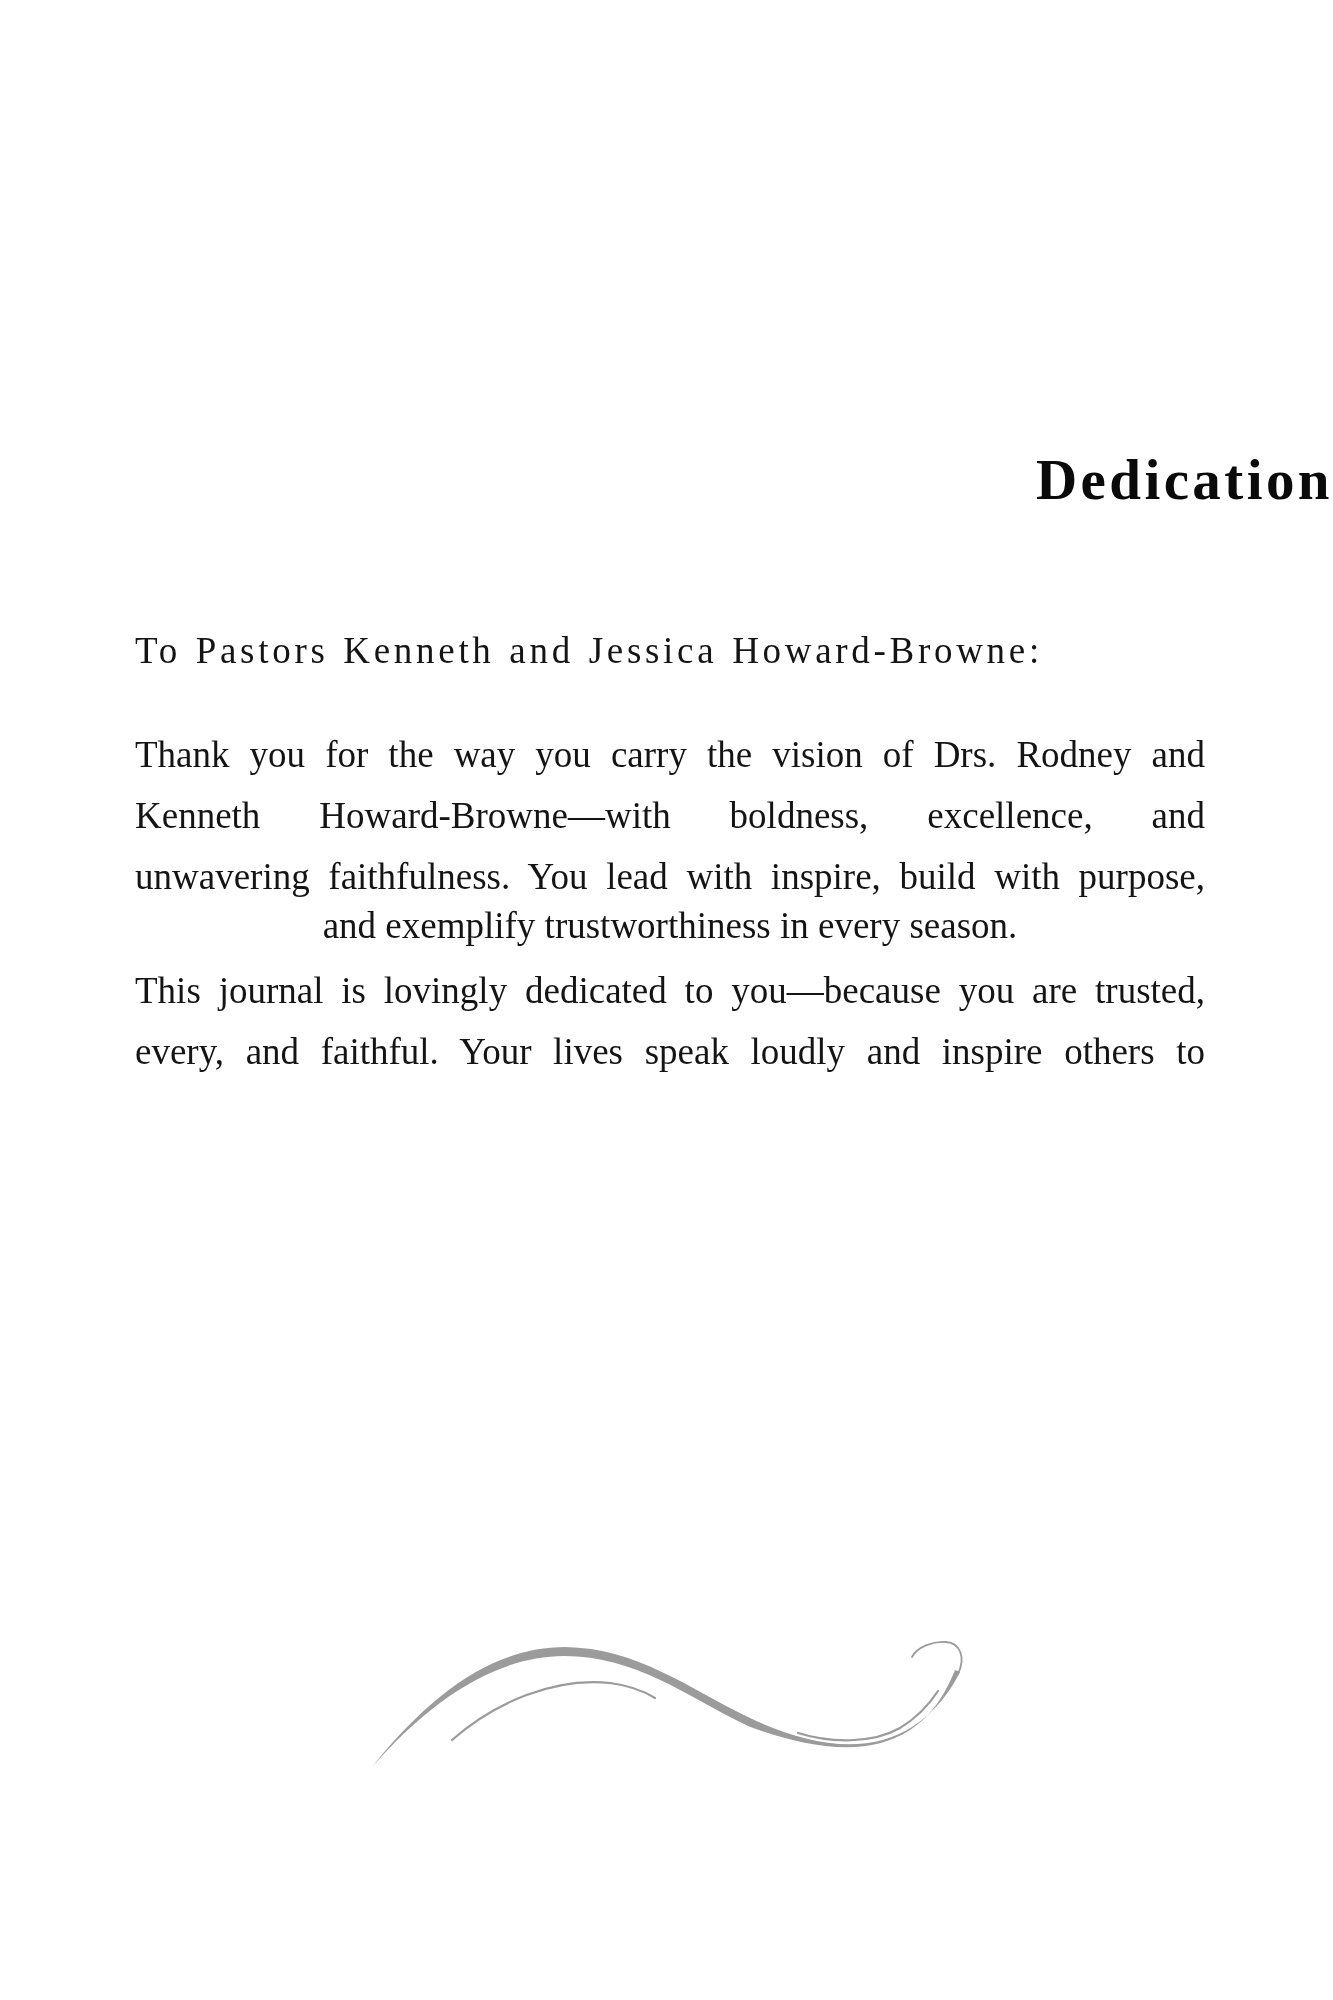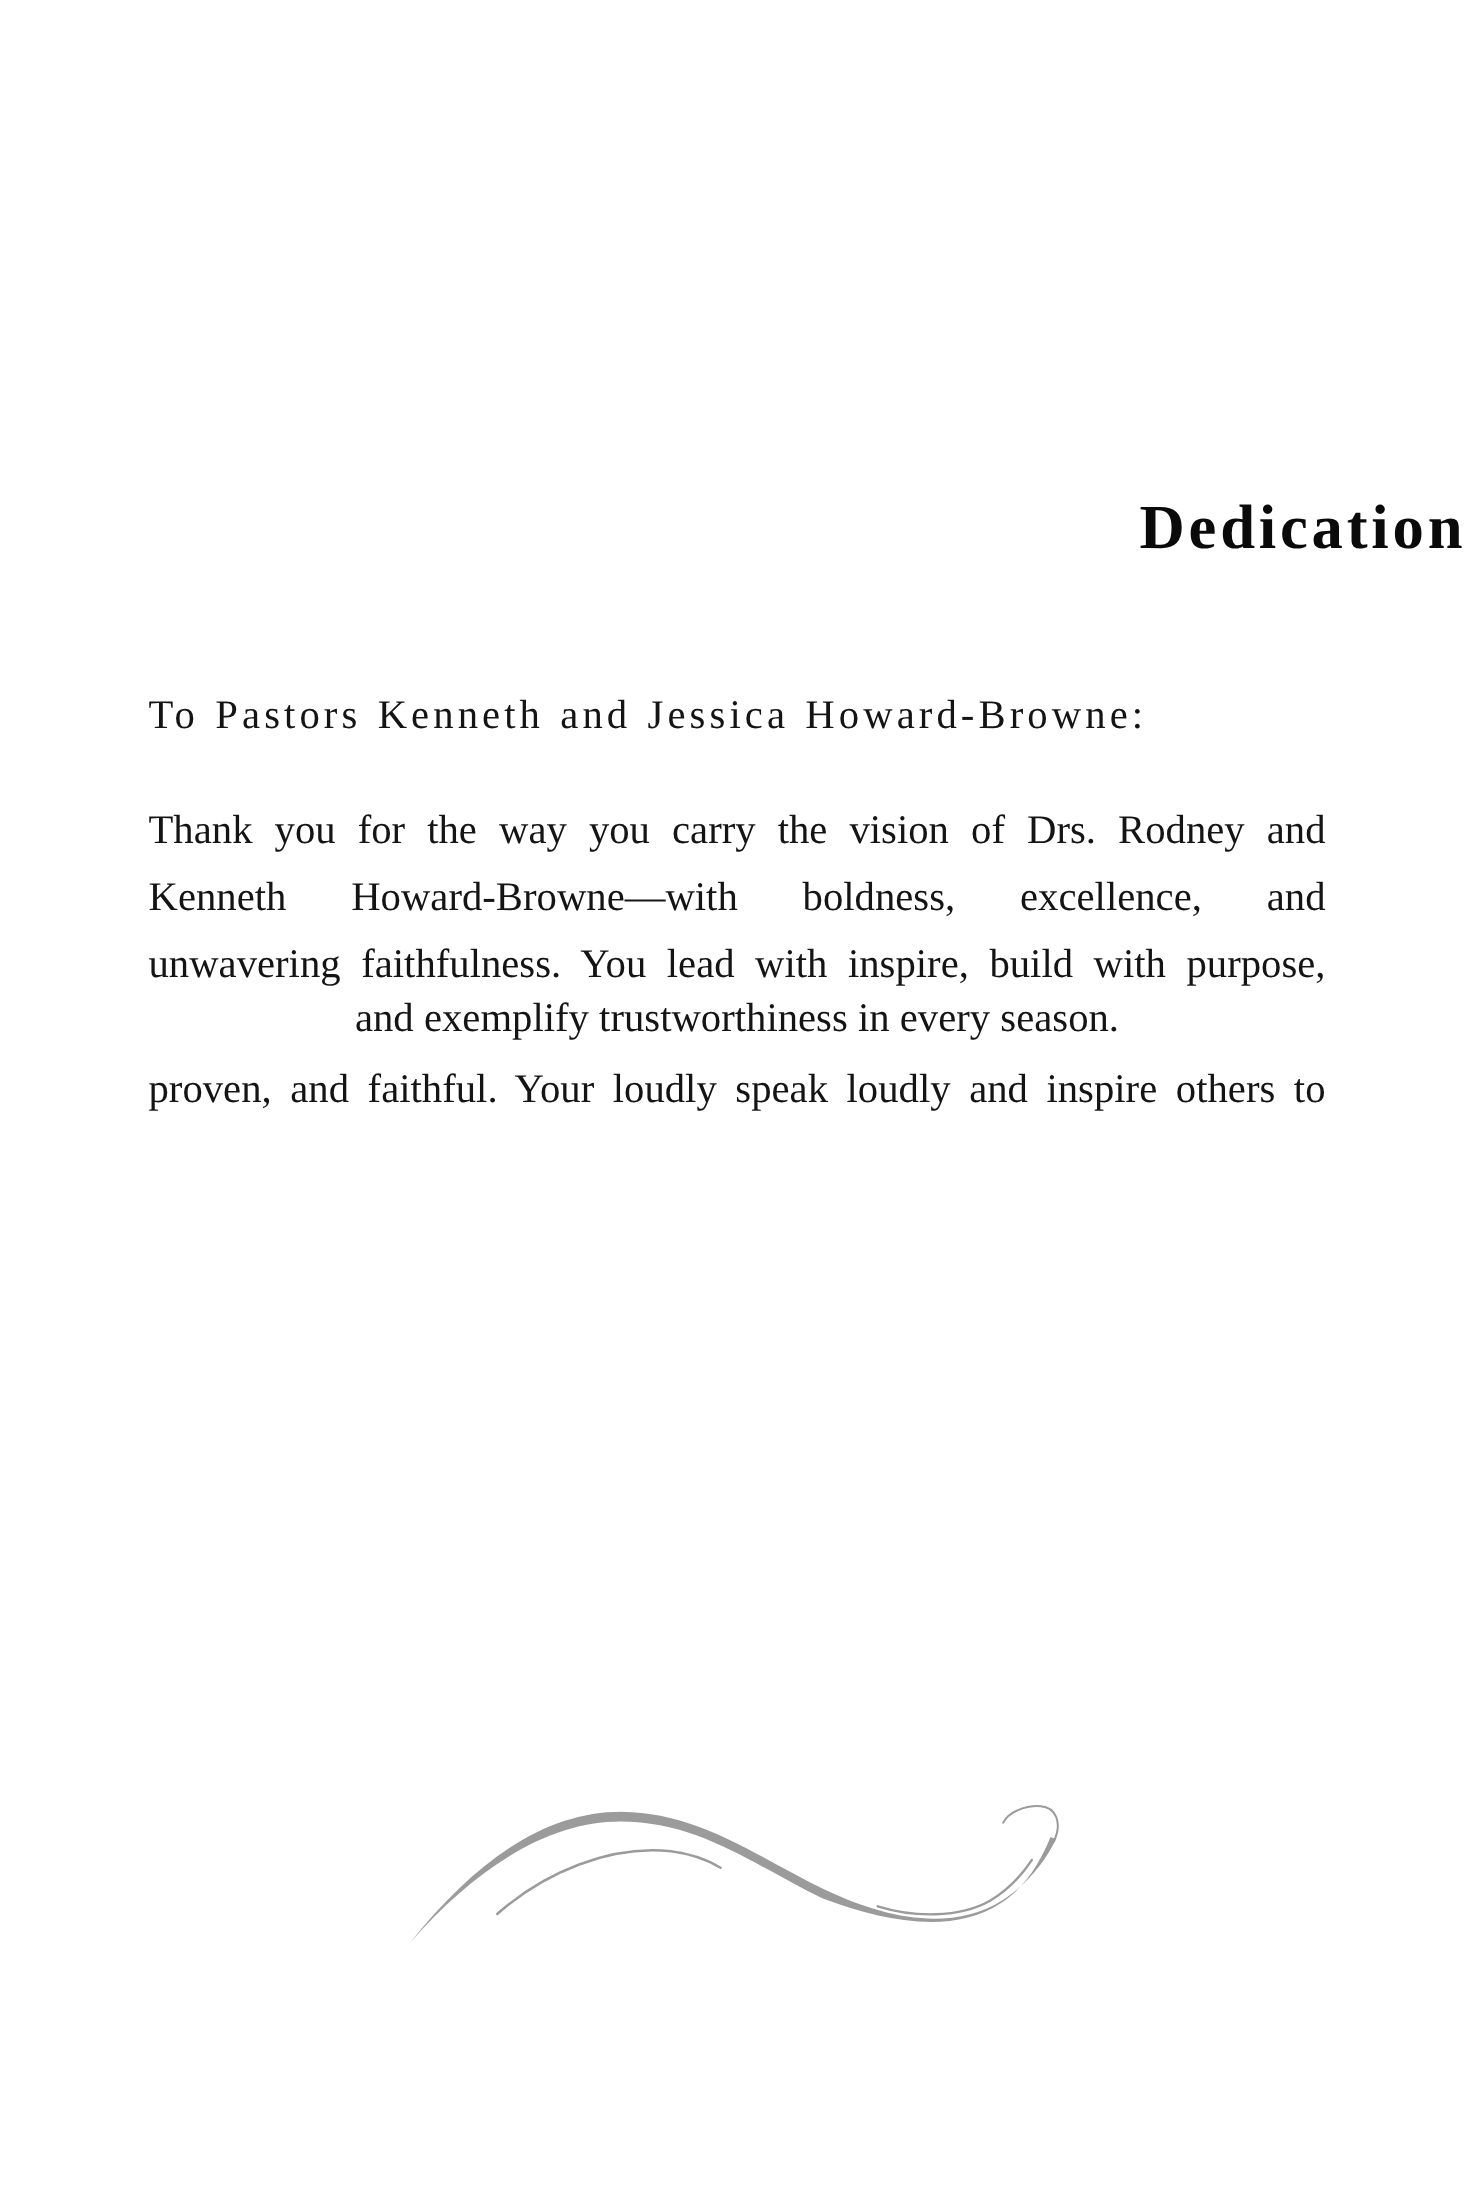--- a/index.html
+++ b/index.html
@@ -71,21 +71,22 @@
   <div class="salutation">To Pastors Kenneth and Jessica Howard-Browne:</div>
 
   <div class="para para-1">
     <div class="jline">Thank you for the way you carry the vision of Drs. Rodney and</div>
     <div class="jline">Kenneth Howard-Browne—with boldness, excellence, and</div>
     <div class="jline">unwavering faithfulness. You lead with inspire, build with purpose,</div>
     <div class="lastline">and exemplify trustworthiness in every season.</div>
   </div>
 
   <div class="para para-2">
-    <div class="jline">proven, and faithful. Your loudly speak loudly and inspire others to</div>
+    <div class="jline">This journal is lovingly dedicated to you—because you are trusted,</div>
+    <div class="jline">every, and faithful. Your lives speak loudly and inspire others to</div>
   </div>
 
   <svg class="flourish" viewBox="0 0 640 150" aria-hidden="true">
 
     <path d="M 22,137
              C 85,58 148,17 215,17
              C 287,18 338,58 400,88
              C 455,114 515,127 562,97
              C 585,82 600,62 610,42
              L 605,40

